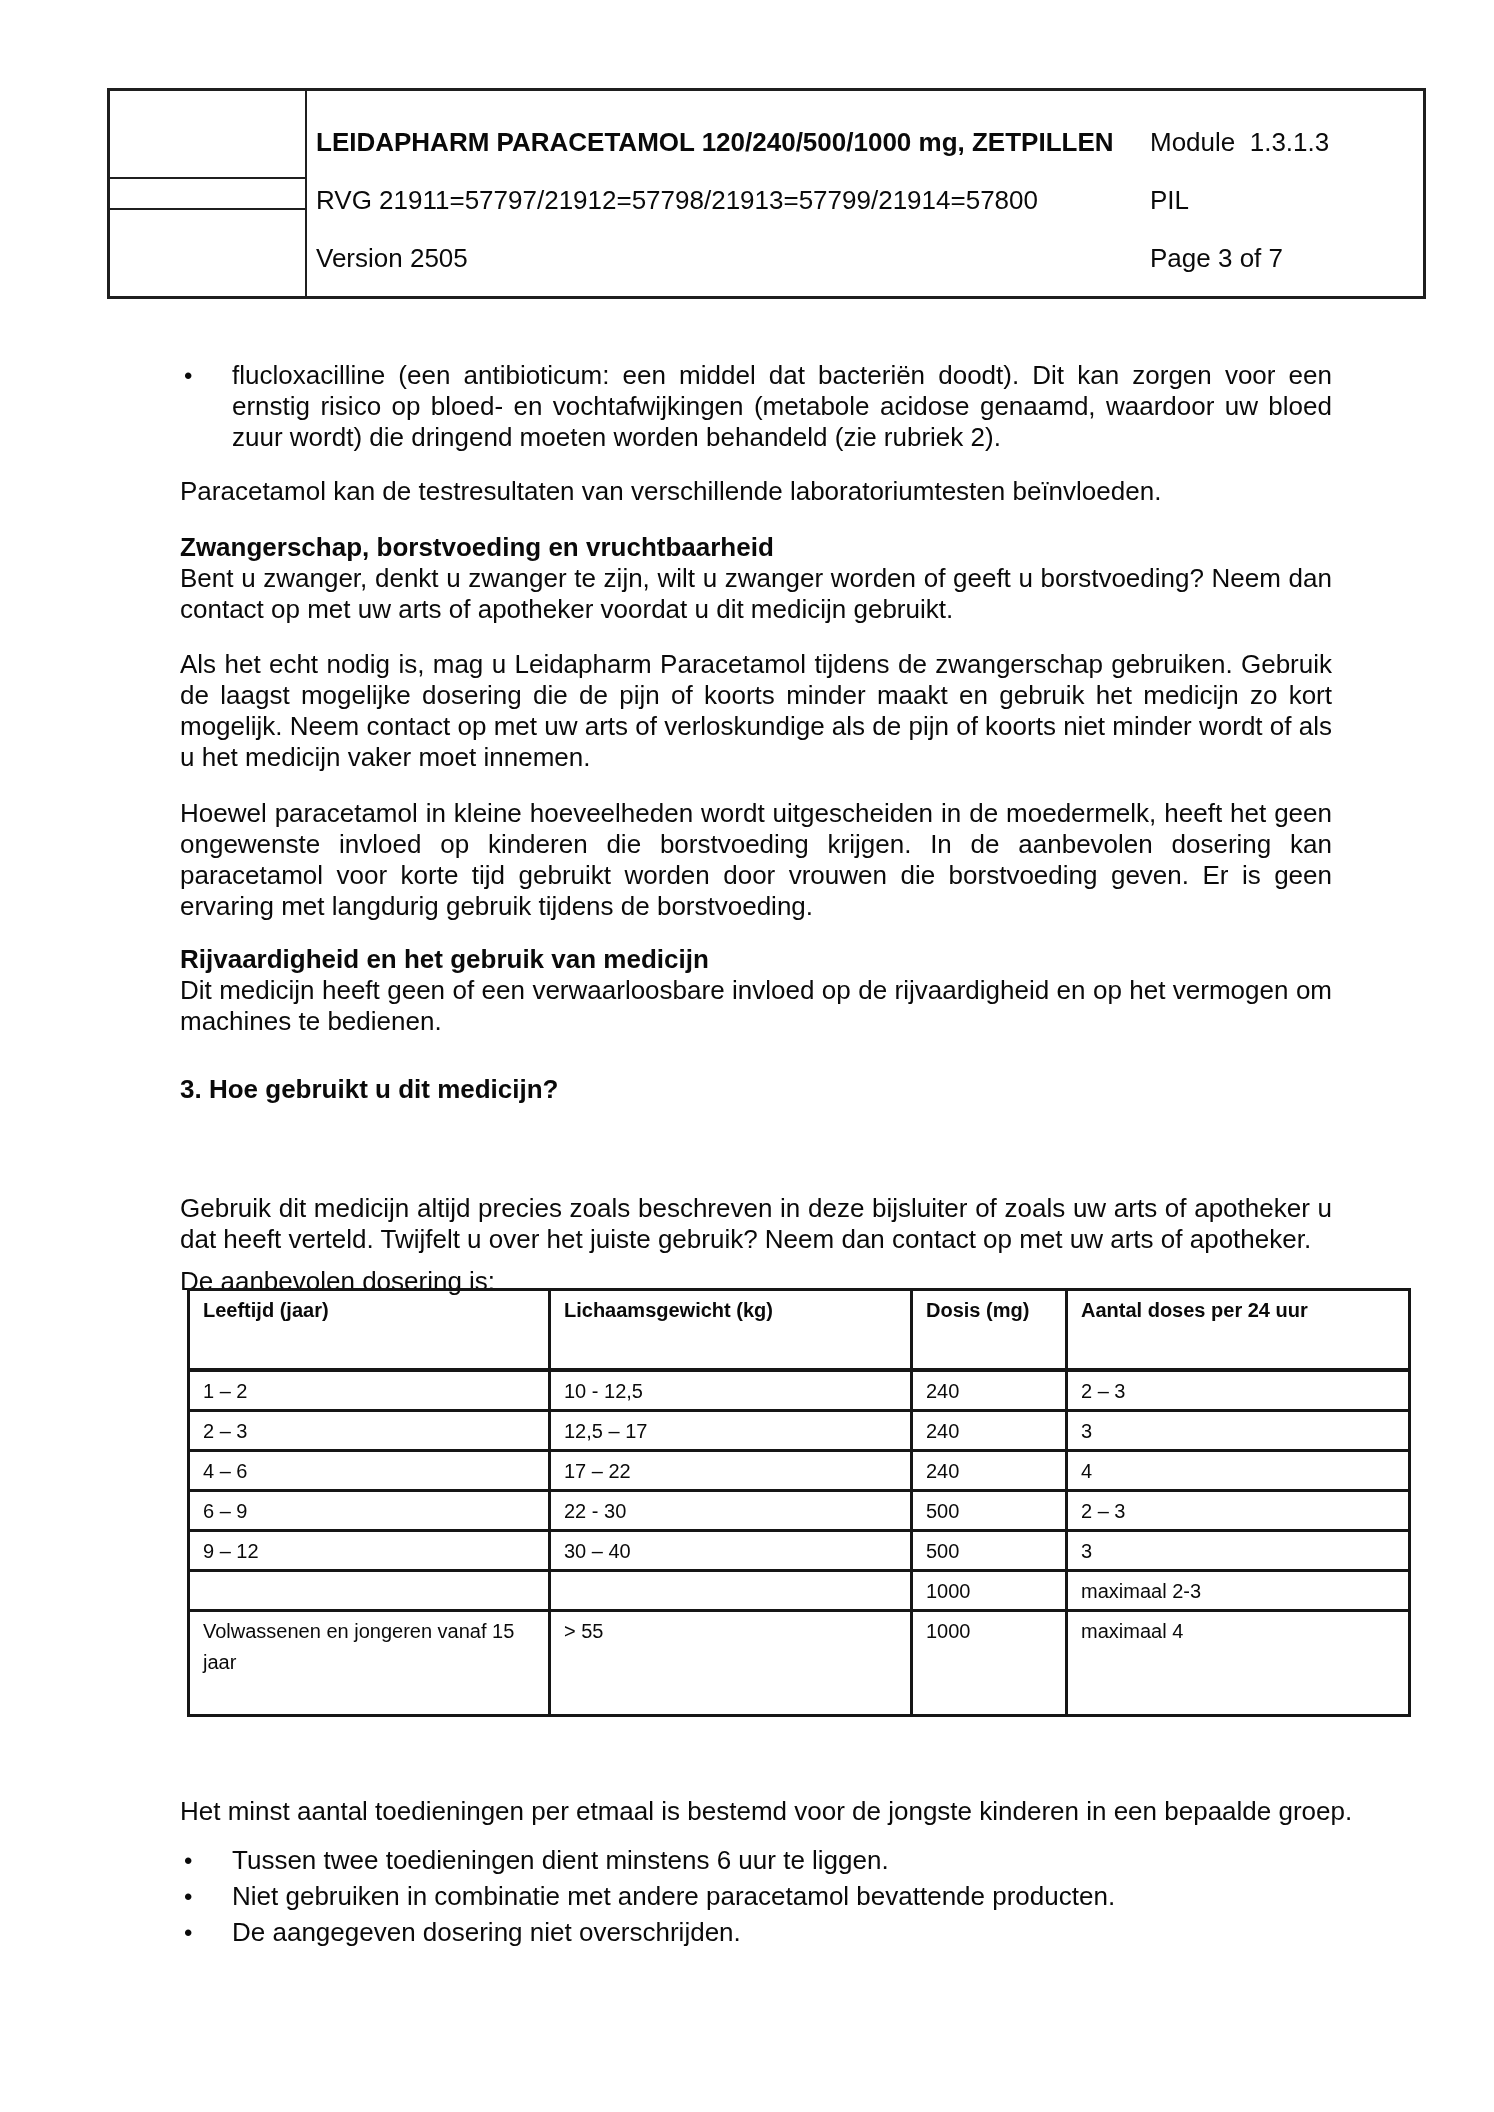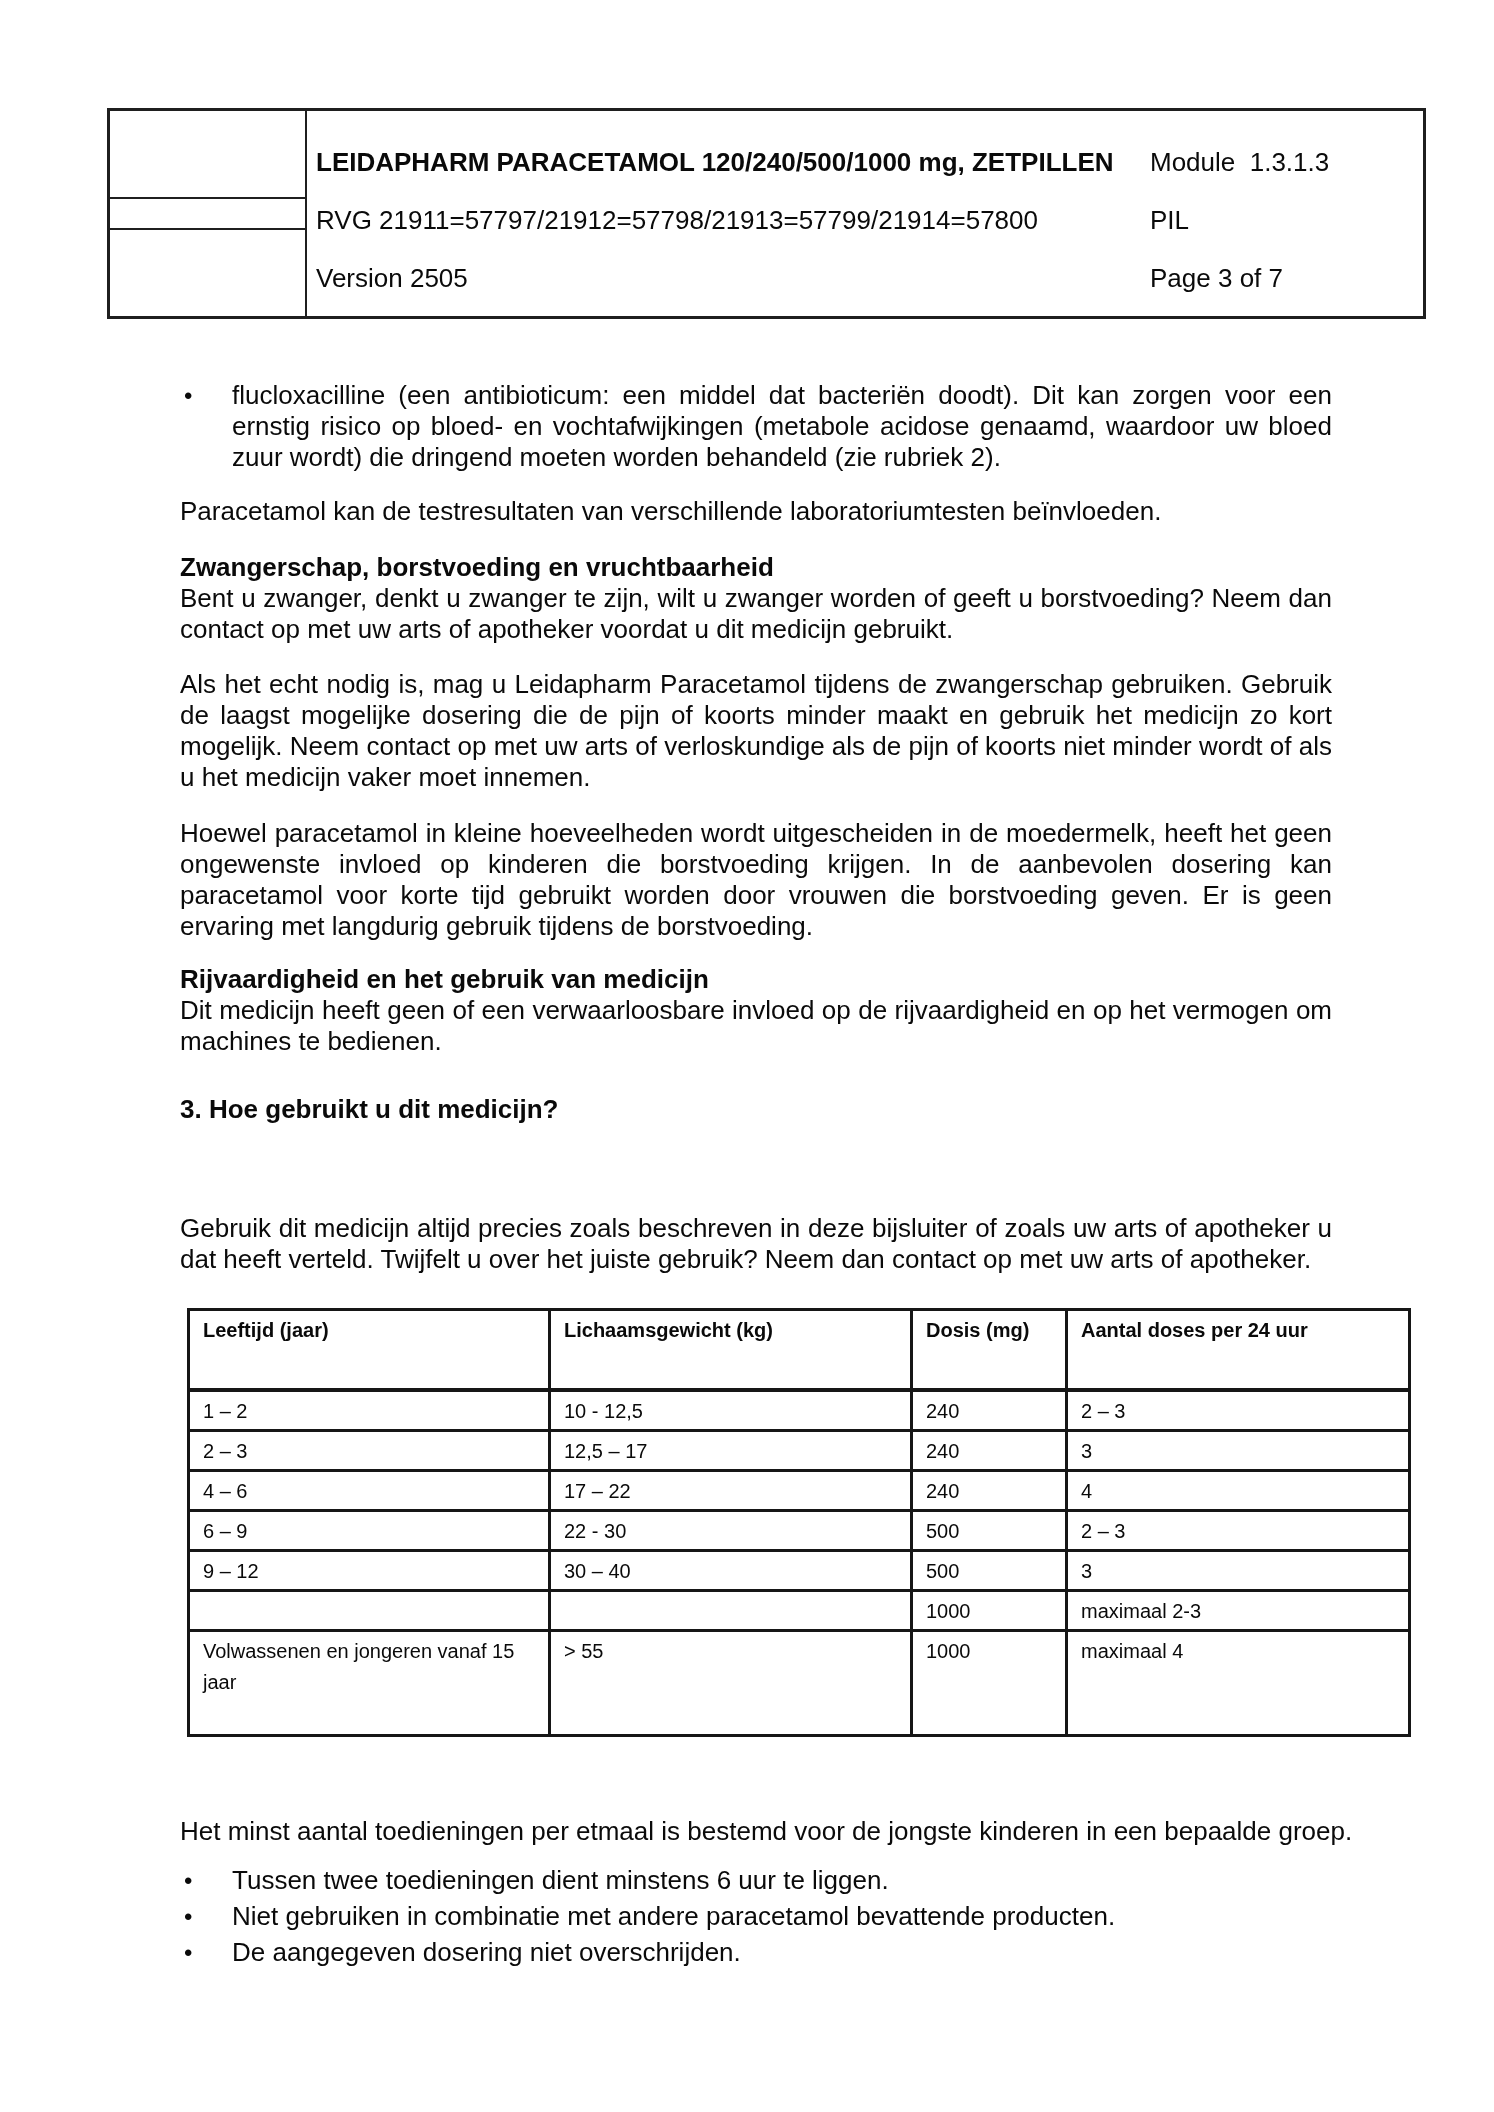--- a/index.html
+++ b/index.html
@@ -4,21 +4,21 @@
 <style>
   html,body { margin:0; padding:0; }
   body {
     width:1494px; height:2112px;
     background:#ffffff;
     font-family:"Liberation Sans", sans-serif;
     color:#0a0a0a;
     position:relative;
     -webkit-font-smoothing:antialiased;
   }
-  .page { position:absolute; inset:0; overflow:hidden;margin-top:20px; }
+  .page { position:absolute; inset:0; overflow:hidden; }
 
   
   .header-box {
     position:absolute; left:107px; top:88px;
     width:1319px; height:211px;
     border:3px solid #1f1f1f;
     box-sizing:border-box;
     display:flex;
   }
   .hleft {
@@ -112,20 +112,21 @@
   <div class="blk heading" style="top:532px;">Zwangerschap, borstvoeding en vruchtbaarheid</div>
   <div class="blk just" style="top:563px;">Bent u zwanger, denkt u zwanger te zijn, wilt u zwanger worden of geeft u borstvoeding? Neem dan contact op met uw arts of apotheker voordat u dit medicijn gebruikt.</div>
   <div class="blk just" style="top:649px;">Als het echt nodig is, mag u Leidapharm Paracetamol tijdens de zwangerschap gebruiken. Gebruik de laagst mogelijke dosering die de pijn of koorts minder maakt en gebruik het medicijn zo kort mogelijk. Neem contact op met uw arts of verloskundige als de pijn of koorts niet minder wordt of als u het medicijn vaker moet innemen.</div>
   <div class="blk just" style="top:798px;">Hoewel paracetamol in kleine hoeveelheden wordt uitgescheiden in de moedermelk, heeft het geen ongewenste invloed op kinderen die borstvoeding krijgen. In de aanbevolen dosering kan paracetamol voor korte tijd gebruikt worden door vrouwen die borstvoeding geven. Er is geen ervaring met langdurig gebruik tijdens de borstvoeding.</div>
 
   <div class="blk heading" style="top:944px;">Rijvaardigheid en het gebruik van medicijn</div>
   <div class="blk just" style="top:975px;">Dit medicijn heeft geen of een verwaarloosbare invloed op de rijvaardigheid en op het vermogen om machines te bedienen.</div>
 
   <div class="blk heading" style="top:1074px;">3. Hoe gebruikt u dit medicijn?</div>
   <div class="blk just" style="top:1193px;">Gebruik dit medicijn altijd precies zoals beschreven in deze bijsluiter of zoals uw arts of apotheker u dat heeft verteld. Twijfelt u over het juiste gebruik? Neem dan contact op met uw arts of apotheker.</div>
+  <div class="blk" style="top:1266px;">De aanbevolen dosering is:</div>
 
   <table class="dose-table">
     <colgroup>
       <col style="width:361px;">
       <col style="width:362px;">
       <col style="width:155px;">
       <col style="width:343px;">
     </colgroup>
     <thead>
       <tr>

